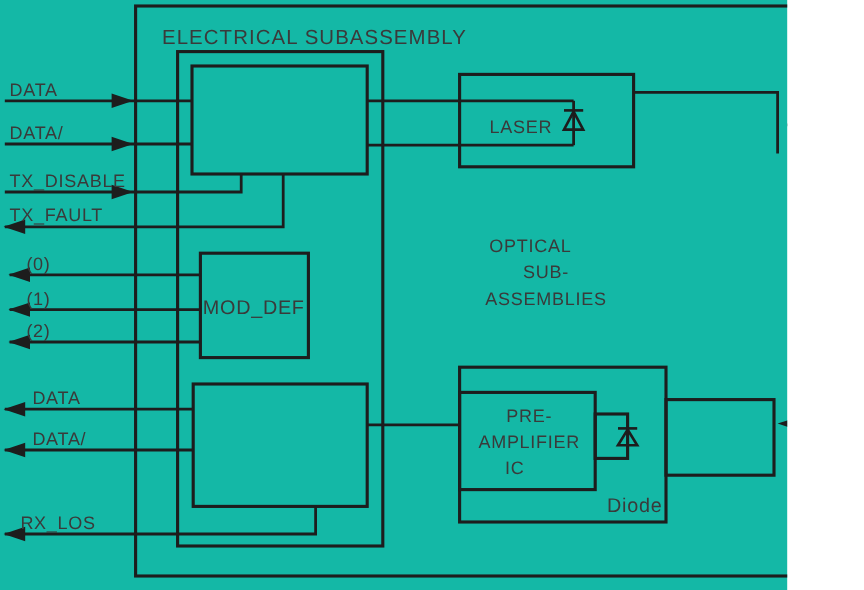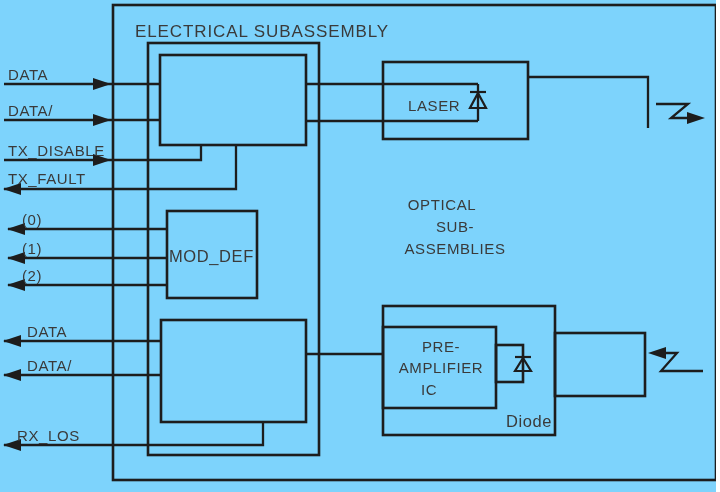--- a/index.html
+++ b/index.html
@@ -1,19 +1,19 @@
 <!DOCTYPE html>
 <html><head>
 <meta charset="utf-8">
 <style>
   html,body{margin:0;padding:0;background:#ffffff;}
   #stage{
     position:relative;
-    width:716px;height:492px;
-    background:#7dd3fc;
+    width:656px;height:492px;
+    background:#14b8a6;
     font-family:"Liberation Sans", sans-serif;
     overflow:hidden;
   }
   svg{display:block;}
   .wire{fill:none;stroke:#1d1d1d;stroke-width:2.3;}
   .box{fill:none;stroke:#1d1d1d;stroke-width:2.6;}
   .ah{fill:#1d1d1d;stroke:none;}
   .sym{fill:none;stroke:#1d1d1d;stroke-width:2.2;}
   text{
     font-family:"Liberation Sans", sans-serif;

